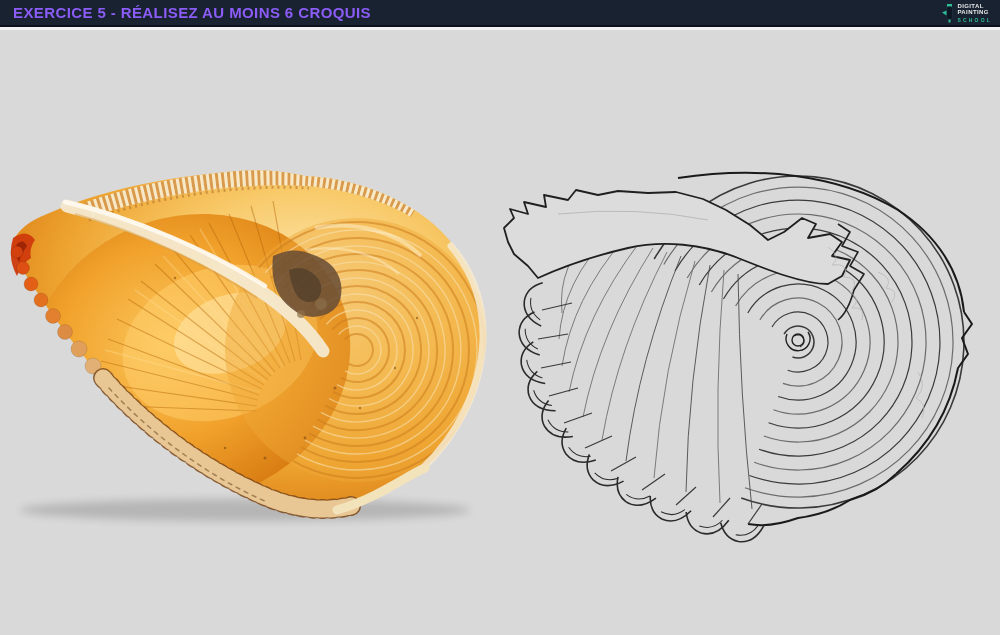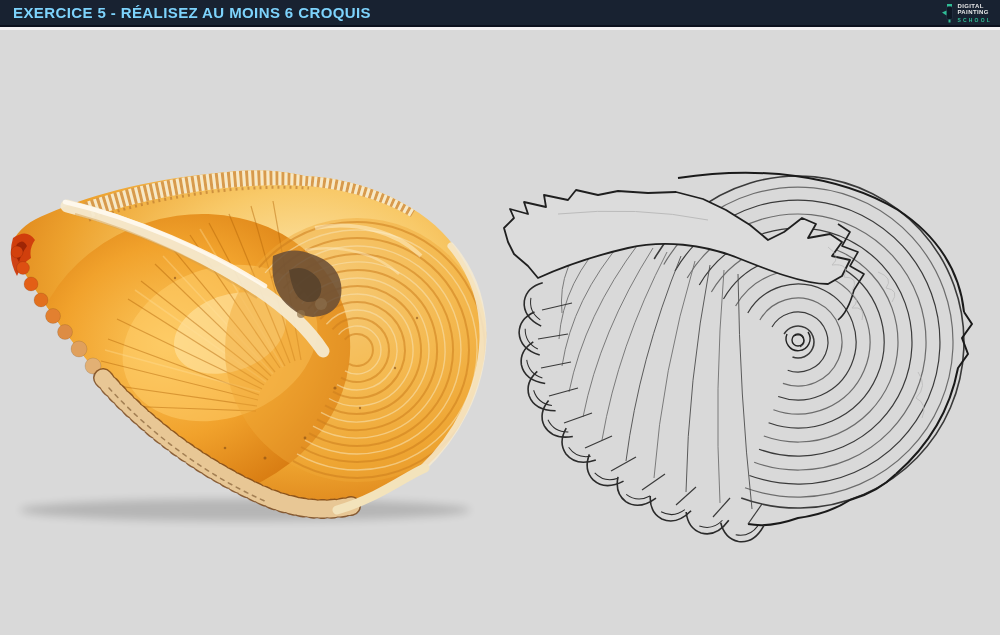--- a/index.html
+++ b/index.html
@@ -7,21 +7,21 @@
     width:1000px;height:635px;position:relative;overflow:hidden;
     background:#d9d9d9;font-family:"Liberation Sans",sans-serif;
   }
   .topbar{
     position:absolute;left:0;top:0;width:1000px;height:25px;
     background:#182231;border-bottom:2px solid #0b101d;
     display:flex;align-items:center;
   }
   .strip{position:absolute;left:0;top:27px;width:1000px;height:3px;background:#f2f0f2;}
   .title{
-    padding-left:13px;color:#7dd3fc;font-weight:700;font-size:15px;
+    padding-left:13px;color:#8b5cf6;font-weight:700;font-size:15px;
     letter-spacing:.4px;white-space:nowrap;line-height:25px;
     font-family:"Liberation Sans",sans-serif;
   }
   .logo{
     position:absolute;right:8px;top:3px;display:flex;align-items:center;gap:3px;
   }
   .logo-text{display:flex;flex-direction:column;line-height:6px;}
   .logo-line{color:#e9e9e9;font-size:6px;font-weight:700;letter-spacing:.4px;}
   .logo-school{color:#2fbd96;font-size:5px;font-weight:700;letter-spacing:2.2px;margin-top:2px;}
   .canvas{position:absolute;left:0;top:30px;width:1000px;height:605px;}

